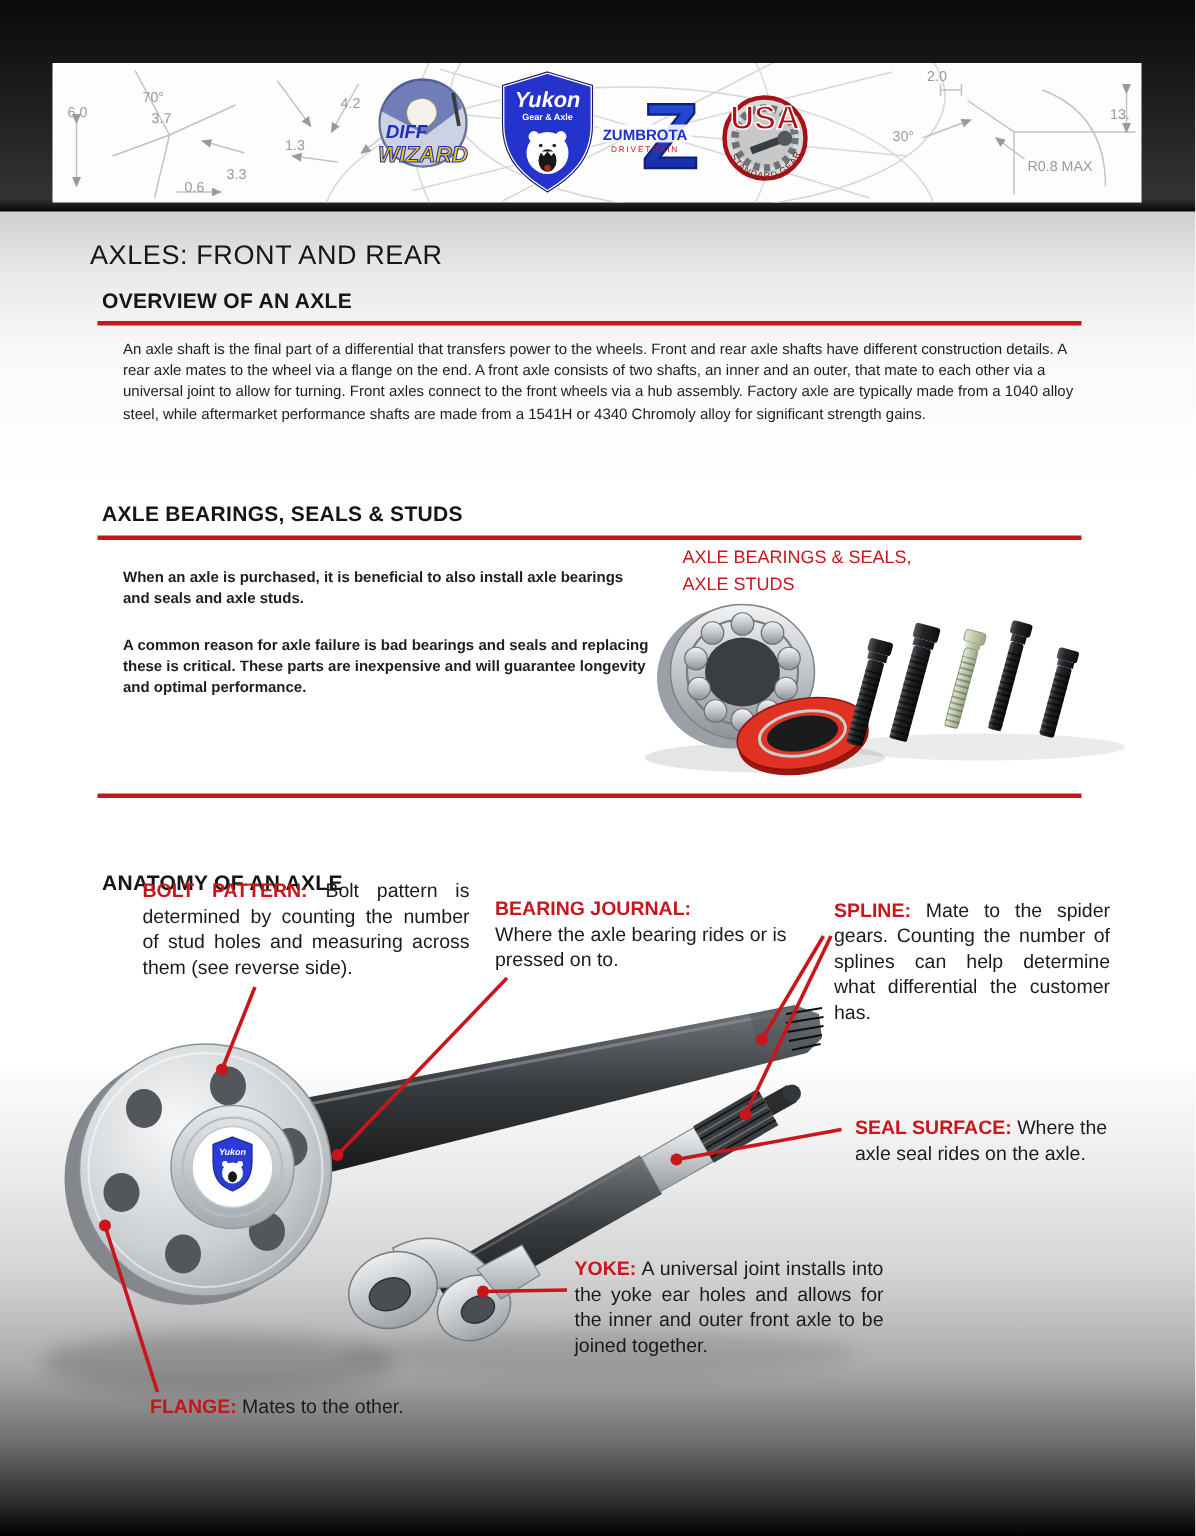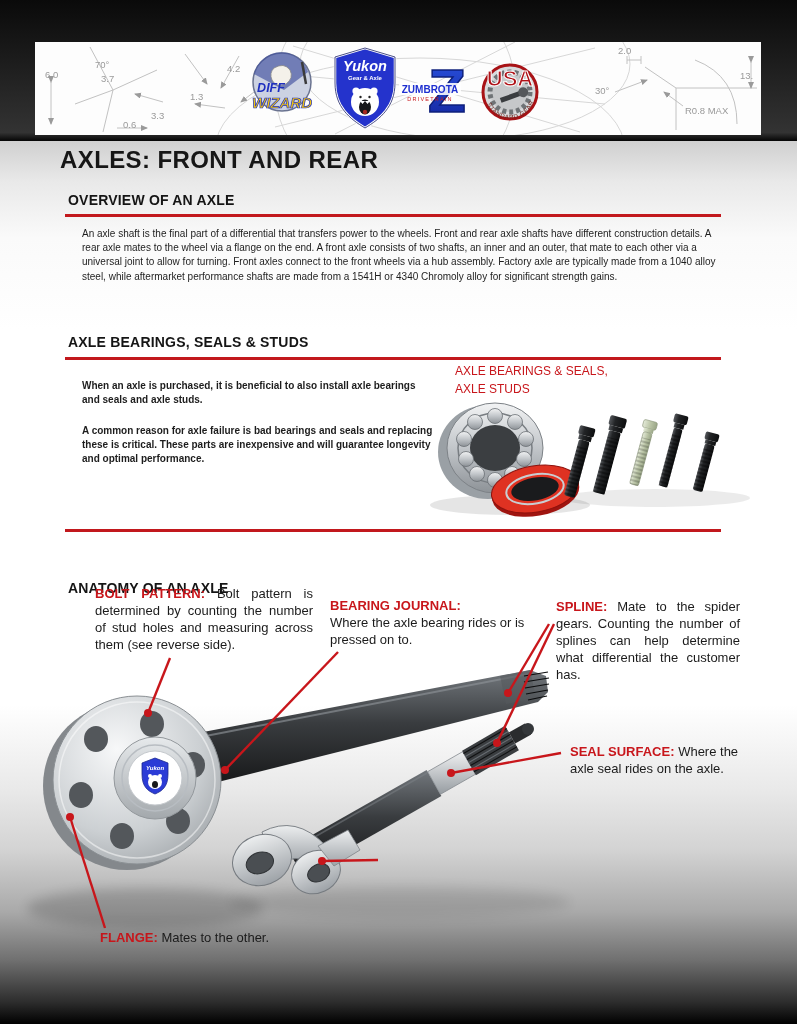--- a/index.html
+++ b/index.html
@@ -4,21 +4,21 @@
 <style>
   html,body{margin:0;padding:0;background:#ffffff;}
   #page{position:relative;width:797px;height:1024px;margin:0 auto;overflow:hidden;
     font-family:"Liberation Sans",sans-serif;
     background:linear-gradient(180deg,#cfcfcf 0px,#cfcfcf 140px,#e9e9e9 182px,#fafafa 238px,
       #ffffff 330px,#ffffff 705px,#e9e9e9 790px,#d3d3d3 850px,#a9a9a9 912px,#707070 960px,
       #2d2d2d 1002px,#000000 1024px);}
   .hdr-band{position:absolute;left:0;top:0;width:797px;height:141px;
     background:linear-gradient(180deg,#0a0a0a 0%,#1d1d1d 45%,#333333 94%,#050505 100%);}
   .hdr-strip{position:absolute;left:35px;top:42px;width:726px;height:93px;background:#fdfdfd;}
-  .page-title{position:absolute;left:60px;top:146px;font-size:24px;font-weight:bold;
+  .page-title{position:absolute;left:60px;top:160px;font-size:18px;font-weight:normal;
     letter-spacing:.4px;color:#161616;}
   .sec-head{position:absolute;font-size:14px;font-weight:bold;color:#151515;letter-spacing:.2px;}
   .red-rule{position:absolute;left:65px;width:656px;height:2.5px;background:#c2181d;}
   .body-text{position:absolute;font-size:10px;line-height:1.42;color:#1d1d1d;}
   .bold{font-weight:bold;}
   .red-label{position:absolute;left:455px;top:362px;font-size:12px;font-weight:normal;
     color:#c8161b;line-height:1.5;}
   .callout{position:absolute;font-size:13px;line-height:1.3;color:#1b1b1b;}
   .callout .term{color:#c8161b;font-weight:bold;}
   .just{text-align:justify;}
@@ -253,20 +253,24 @@
     <span>Where the axle bearing rides or is pressed on to.</span>
   </div>
   <div class="callout just" style="left:556px;top:599px;width:184px;">
     <span class="term">SPLINE:</span>
     <span>Mate to the spider gears. Counting the number of splines can help determine what differential the customer has.</span>
   </div>
   <div class="callout" style="left:570px;top:744px;width:188px;">
     <span class="term">SEAL SURFACE:</span>
     <span>Where the axle seal rides on the axle.</span>
   </div>
+  <div class="callout just" style="left:383px;top:838px;width:206px;">
+    <span class="term">YOKE:</span>
+    <span>A universal joint installs into the yoke ear holes and allows for the inner and outer front axle to be joined together.</span>
+  </div>
   <div class="callout" style="left:100px;top:930px;width:300px;">
     <span class="term">FLANGE:</span>
     <span>Mates to the other.</span>
   </div>
 
   <svg style="position:absolute;left:0;top:610px;" width="760" height="330" viewBox="0 0 760 330">
     <defs>
       <radialGradient id="flg" cx="0.38" cy="0.32" r="0.9">
         <stop offset="0" stop-color="#f7f8f9"></stop>
           <stop offset="0.55" stop-color="#ccd0d3"></stop>

